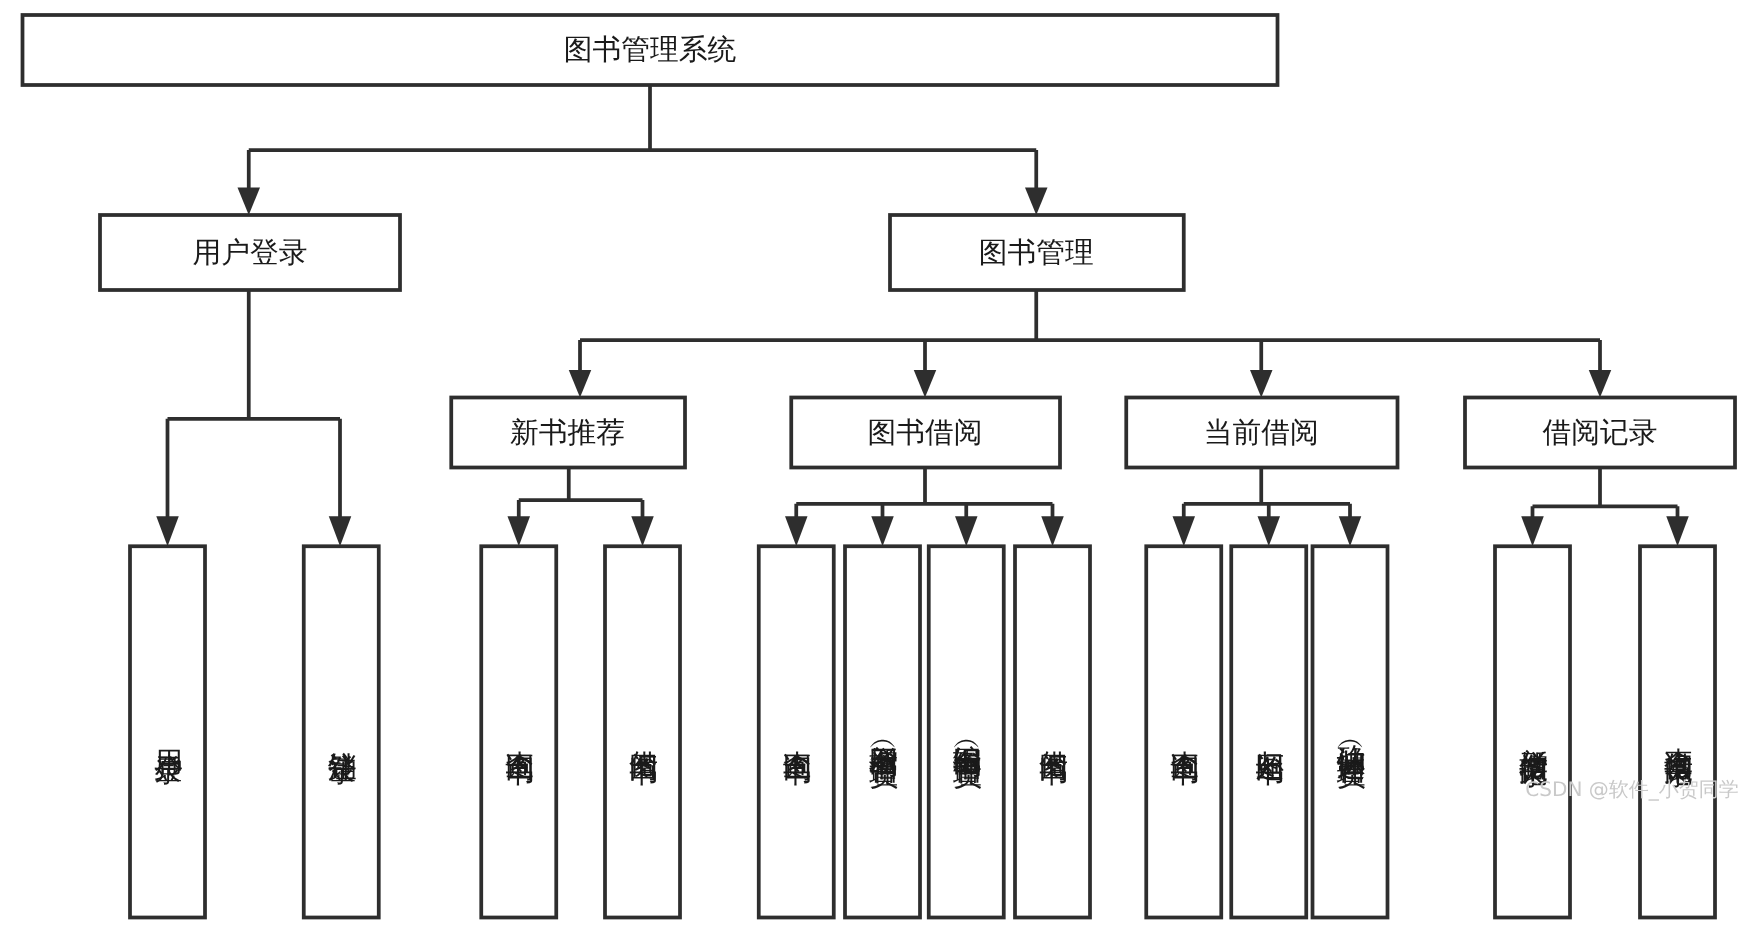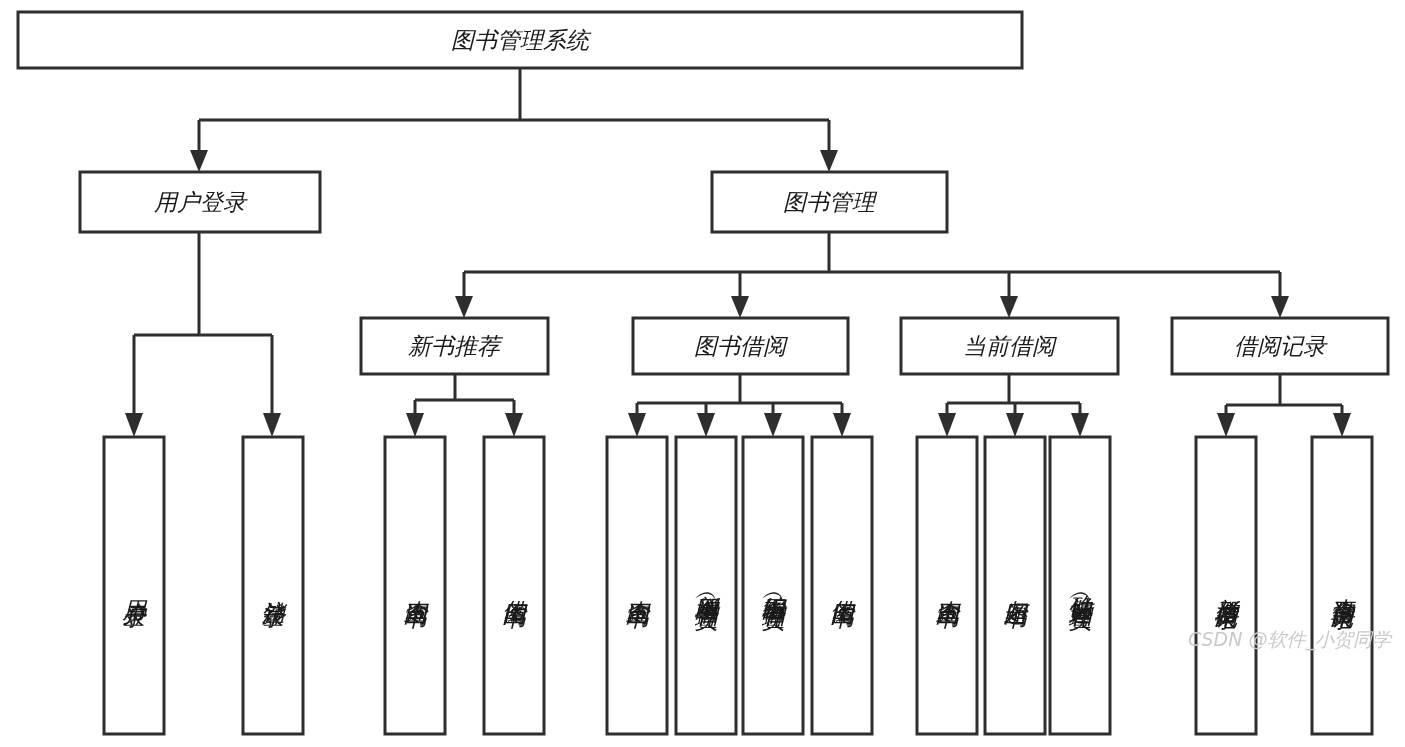--- a/index.html
+++ b/index.html
@@ -13,21 +13,20 @@
     font-family: "DejaVu Sans", "Liberation Sans", sans-serif;
     position: relative;
     overflow: hidden;
   }
   #diagram-root {
     position: absolute;
     left: 0;
     top: 0;
     width: 1405px;
     height: 659px;
-    font-style: italic;
   }
   svg.diagram-canvas {
     display: block;
     width: 1405px;
     height: 747px;
   }
   .node-rect {
     fill: #ffffff;
     stroke: #2e2e2e;
     stroke-width: 3;
@@ -61,23 +60,23 @@
     display: flex;
     align-items: center;
     justify-content: center;
     text-align: center;
     white-space: nowrap;
     pointer-events: none;
   }
   .watermark {
     position: absolute;
     right: 14px;
-    bottom: 6px;
-    font-family: "DejaVu Sans", "Liberation Sans", sans-serif;
-    font-size: 19px;
+    bottom: 16px;
+    font-family: "DejaVu Sans", "Liberation Sans", sans-serif;
+    font-size: 16px;
     color: #c9c9c9;
     white-space: nowrap;
   }
 </style>
 </head>
 <body>
 
 <div id="diagram-root">
 
   <svg class="diagram-canvas" viewBox="0 0 1405 747" xmlns="http://www.w3.org/2000/svg">

